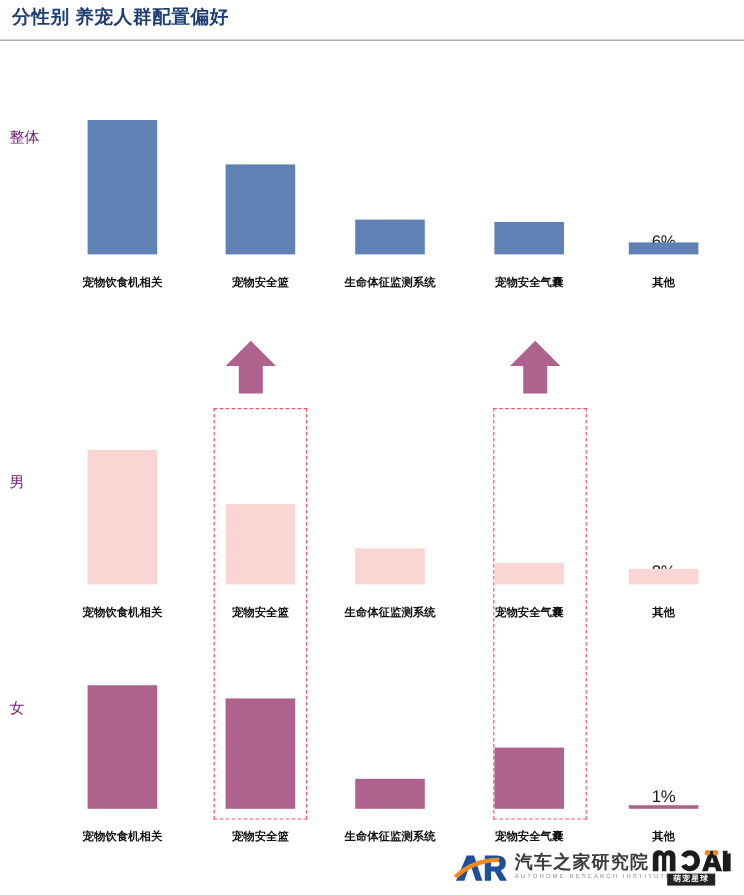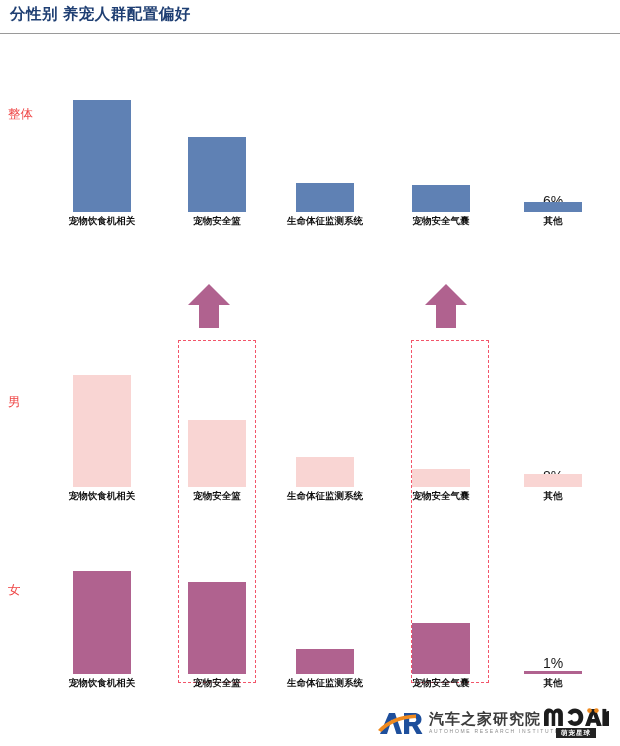--- a/index.html
+++ b/index.html
@@ -48,21 +48,21 @@
     position: absolute;
     left: 0;
     top: 34px;
     width: 620px;
     height: 668px;
   }
 
   .row-label {
     position: absolute;
     font-size: 12.5px;
-    color: #ef4444;
+    color: #701a75;
     white-space: nowrap;
   }
 
   
   .bar-group {
     position: absolute;
     width: 64px;
     text-align: center;
   }
   .bar-value {
@@ -81,21 +81,21 @@
     left: 50%;
     transform: translateX(-50%);
     bottom: 0;
     width: 58px;
   }
   .bar-cat {
     position: absolute;
     left: 50%;
     transform: translateX(-50%);
     top: 100%;
-    margin-top: 3px;
+    margin-top: 17px;
     font-size: 9.5px;
     font-weight: bold;
     color: #111111;
     white-space: nowrap;
   }
 
   
   .highlight-box {
     position: absolute;
     border: 1.5px dashed #f2556a;

